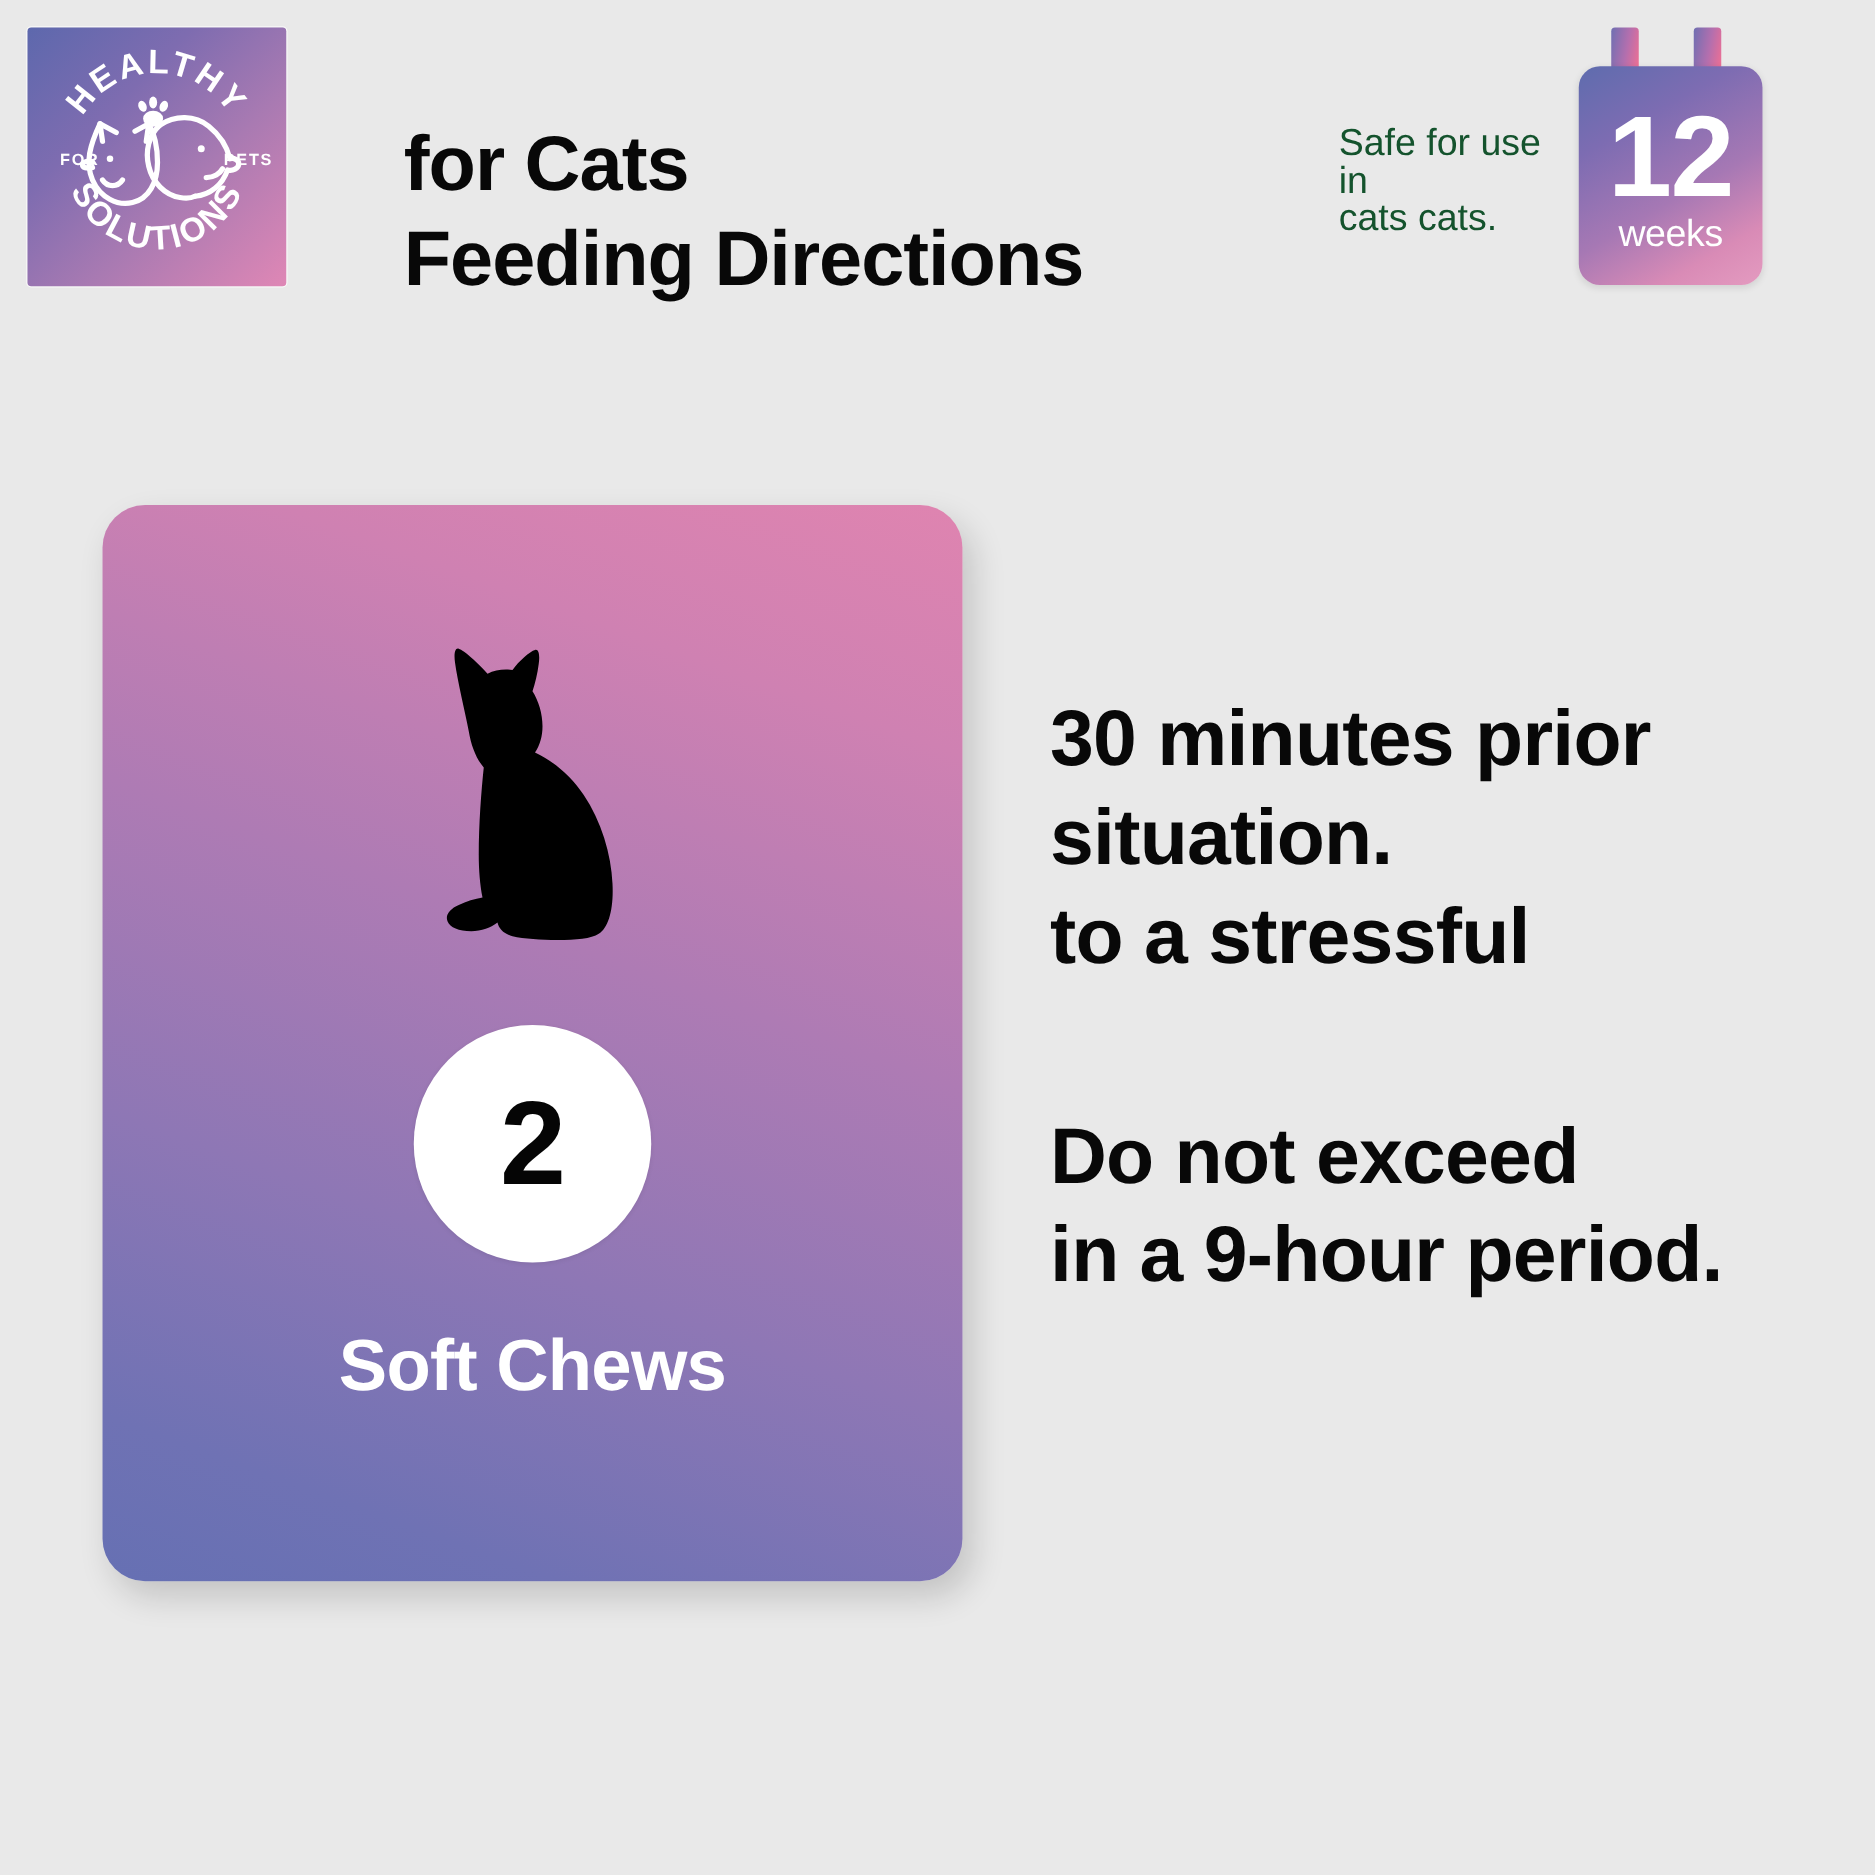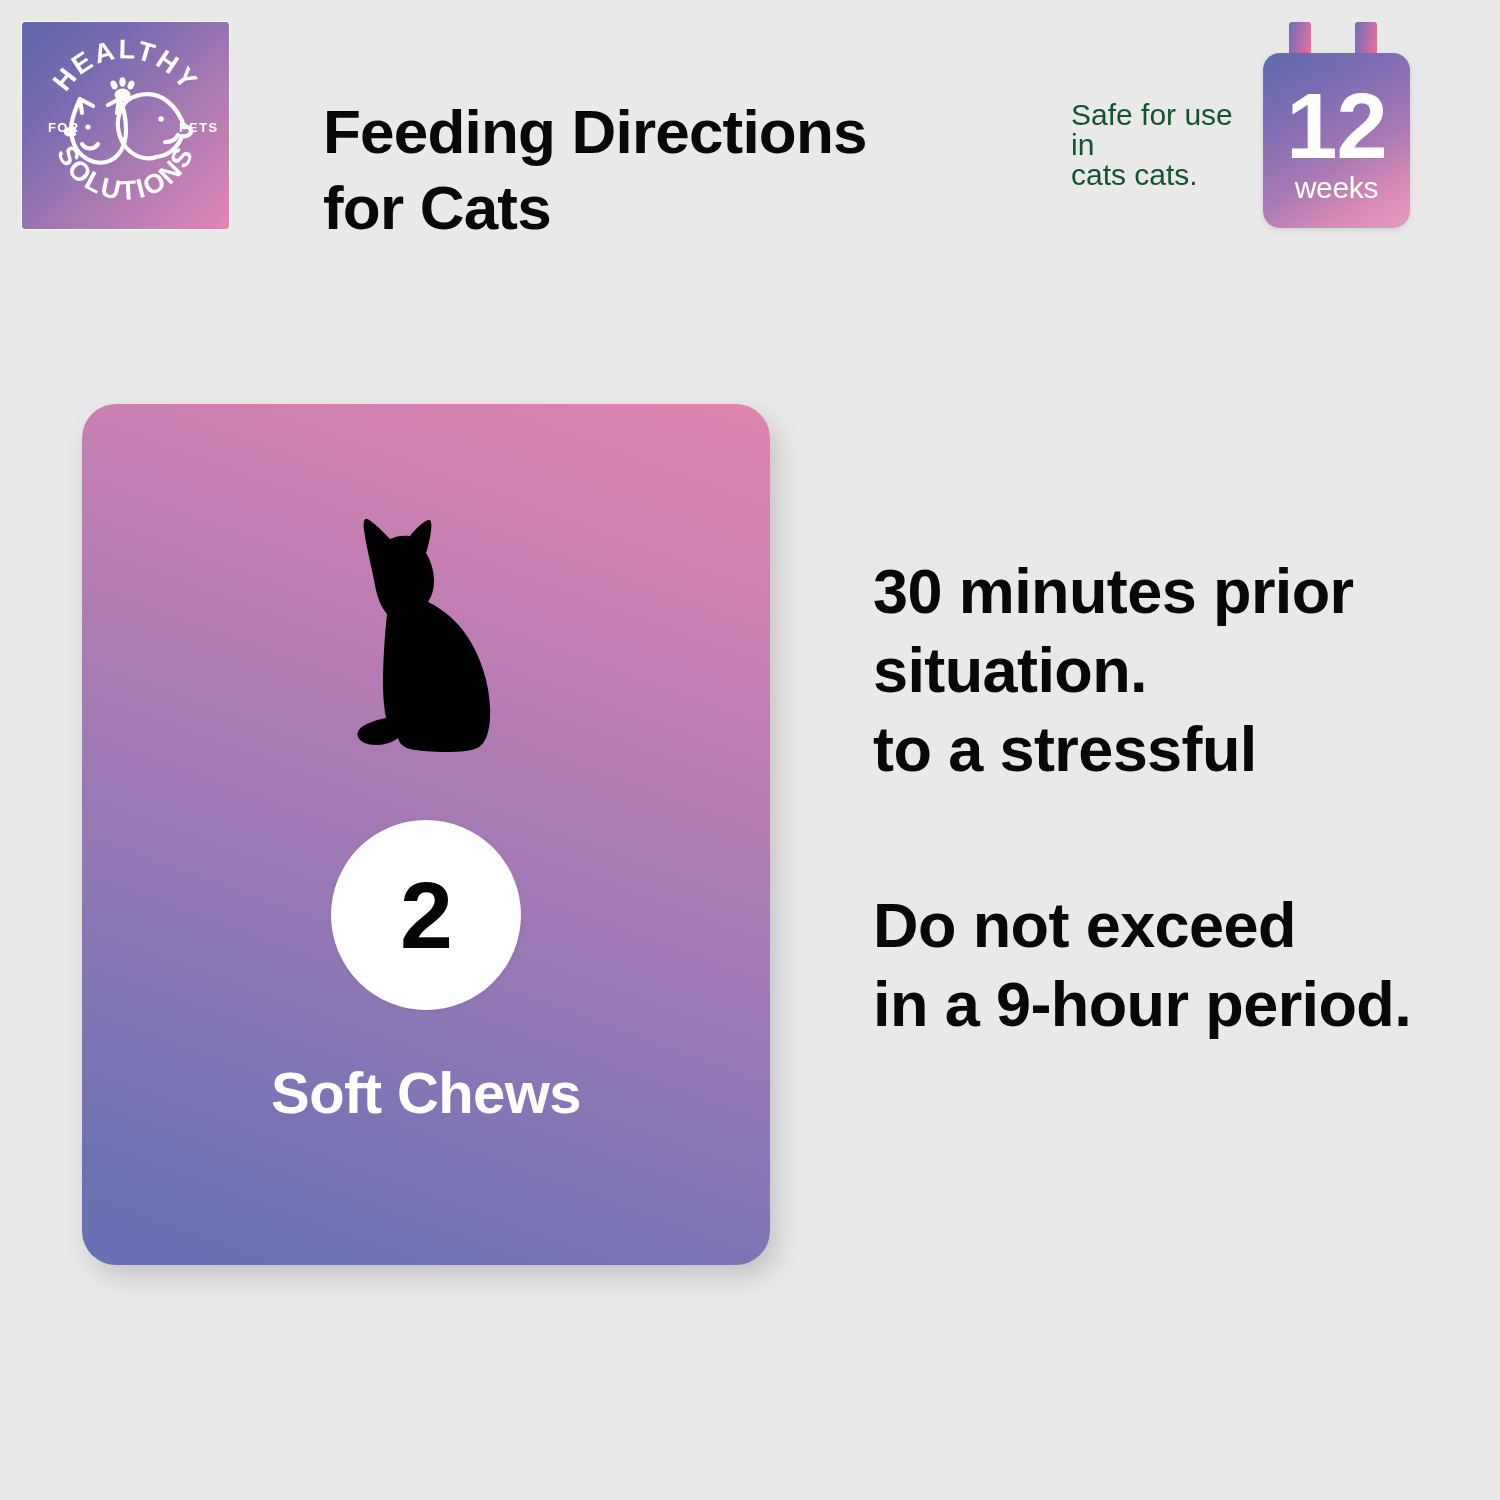--- a/index.html
+++ b/index.html
@@ -180,21 +180,21 @@
     top: 552px;
     width: 640px;
   }
   .instr-block {
     font-size: 63px;
     line-height: 79px;
     font-weight: bold;
     color: #080808;
     letter-spacing: -0.6px;
   }
-  .instr-block .line { display: block; white-space: nowrap; margin-left: 33px; }
+  .instr-block .line { display: block; white-space: nowrap; }
   .instr-block.second { margin-top: 97px; }
 </style>
 </head>
 <body>
 
 <div class="page">
 
   <div class="brand-logo">
     <svg viewBox="0 0 207 207" xmlns="http://www.w3.org/2000/svg">
       <defs>
@@ -241,22 +241,22 @@
         <path d="M 106,78 C 97,86 94,99 97,111
                  C 100,124 110,134 122,136
                  C 128,137 132,136 134,135"></path>
         <circle cx="139" cy="97" r="2.8" fill="#ffffff" stroke="none"></circle>
         <path d="M 143,120 C 149,120 154,117 156,113"></path>
       </g>
     </svg>
   </div>
 
   <h1 class="headline">
+    <span class="line">for Cats</span>
     <span class="line">Feeding Directions</span>
-    <span class="line">for Cats</span>
   </h1>
 
   <div class="safe-note">
     <span class="line">Safe for use in</span>
     <span class="line">cats cats.</span>
   </div>
 
   <div class="age-badge">
     <div class="tab left"></div>
     <div class="tab right"></div>

